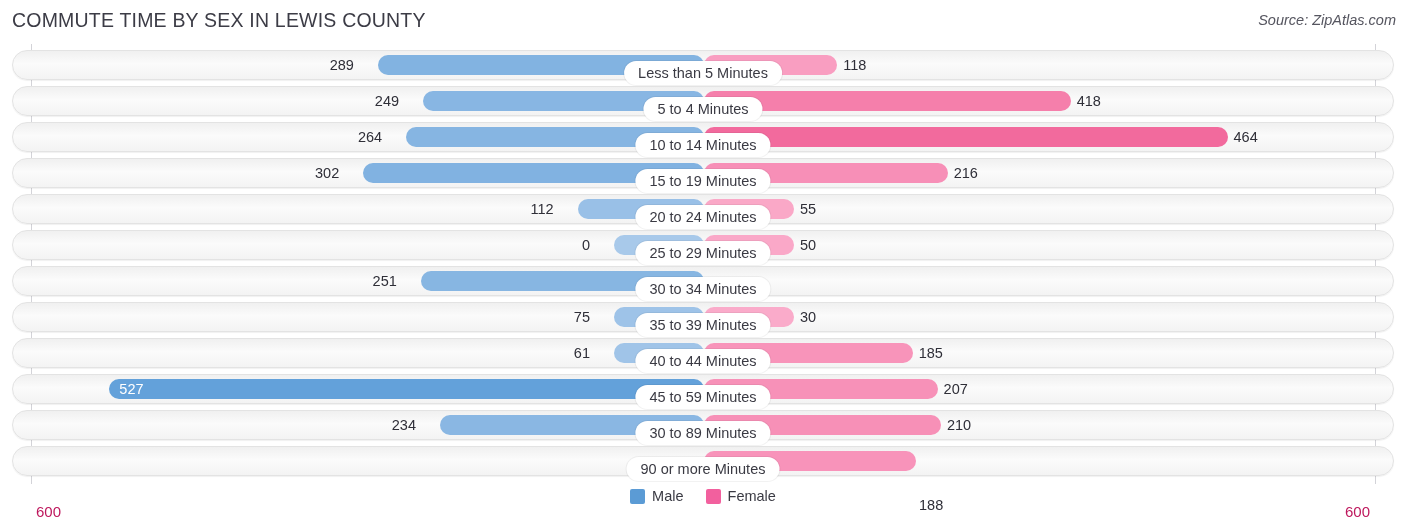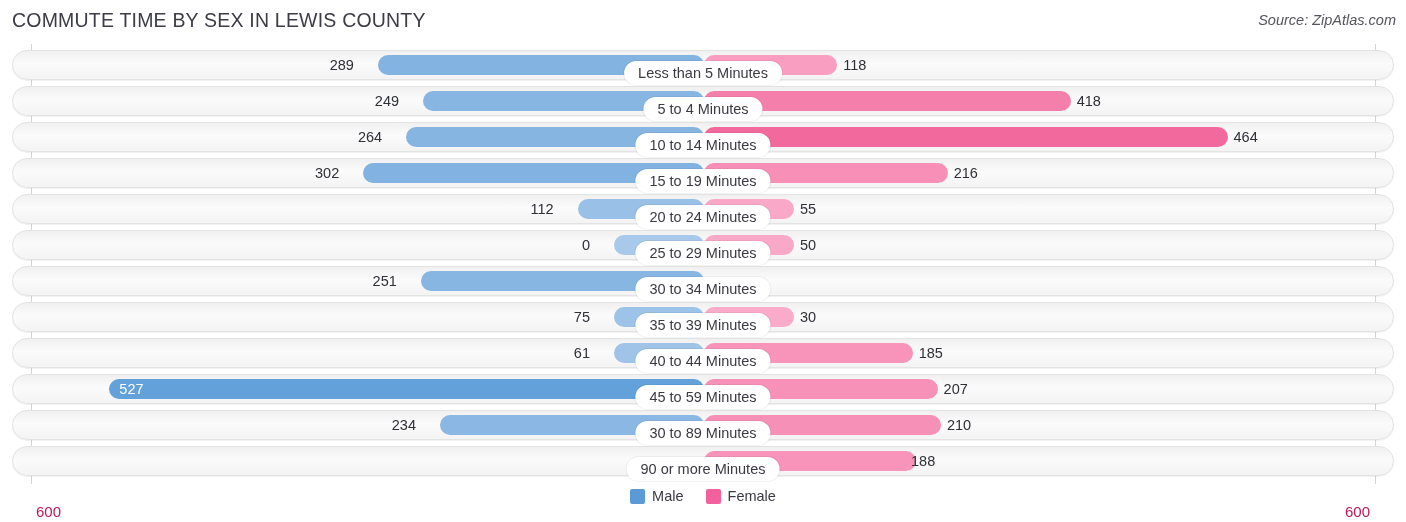--- a/index.html
+++ b/index.html
@@ -301,21 +301,21 @@
         </div>
         <div class="half right">
           <div class="bar female" style="width: 236.95px; background: rgb(247, 144, 183);"></div>
           <div class="val female-out" style="left: 236.95px;">210</div>
         </div>
         <div class="pill">30 to 89 Minutes</div>
       </div>
       <div class="row">
         <div class="half right">
           <div class="bar female" style="width: 212.127px; background: rgb(248, 147, 186);"></div>
-          <div class="val female-out" style="left: 201px;">188</div>
+          <div class="val female-out" style="left: 209px; margin-top: 44px;">188</div>
         </div>
         <div class="pill">90 or more Minutes</div>
       </div>
     </div>
 </div>
 
 <div class="footer">
   <div class="axis-label left">600</div>
   <div class="axis-label right">600</div>
   <div class="legend">

